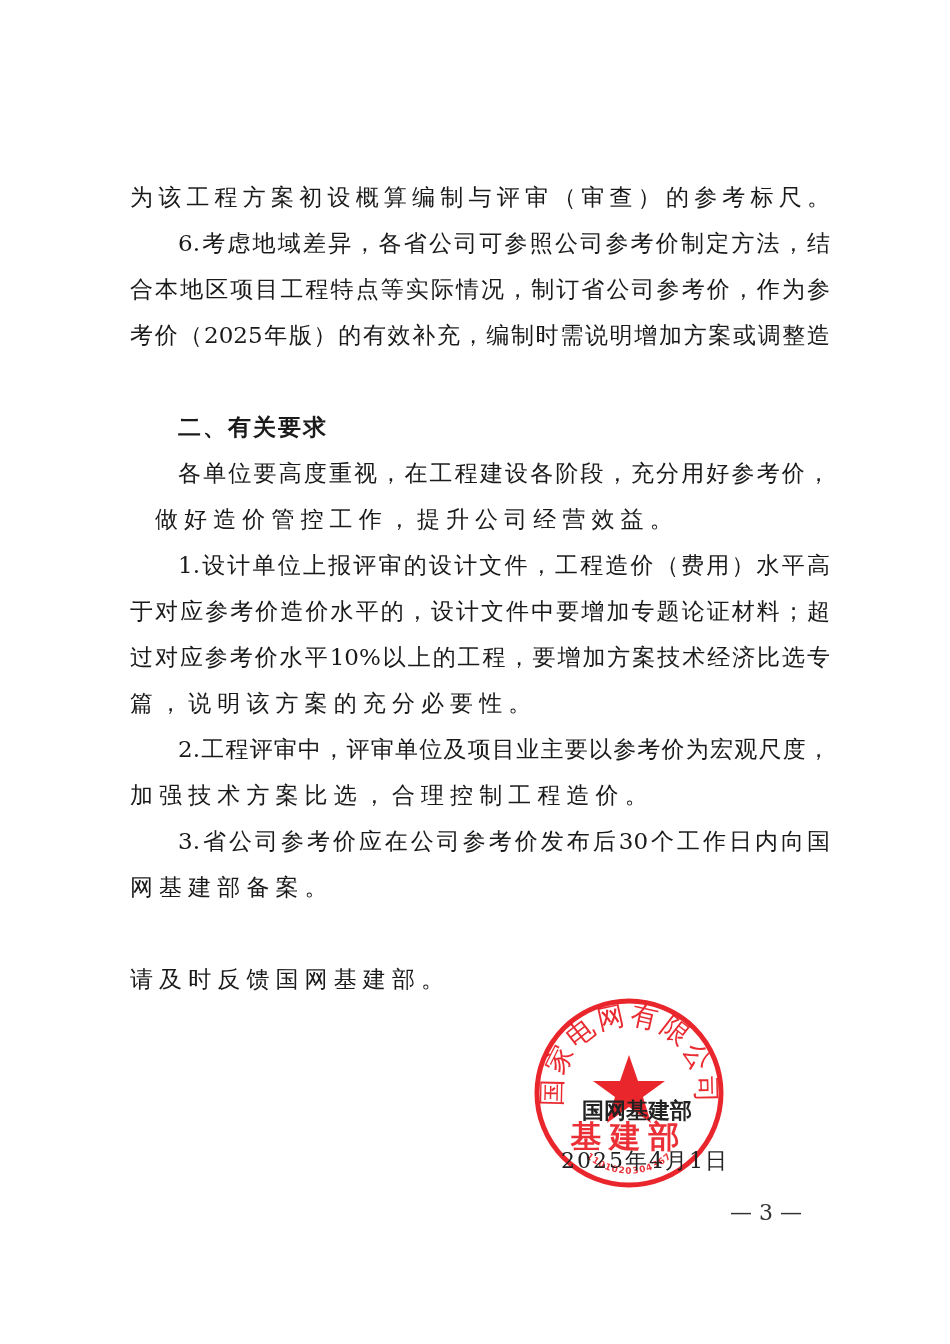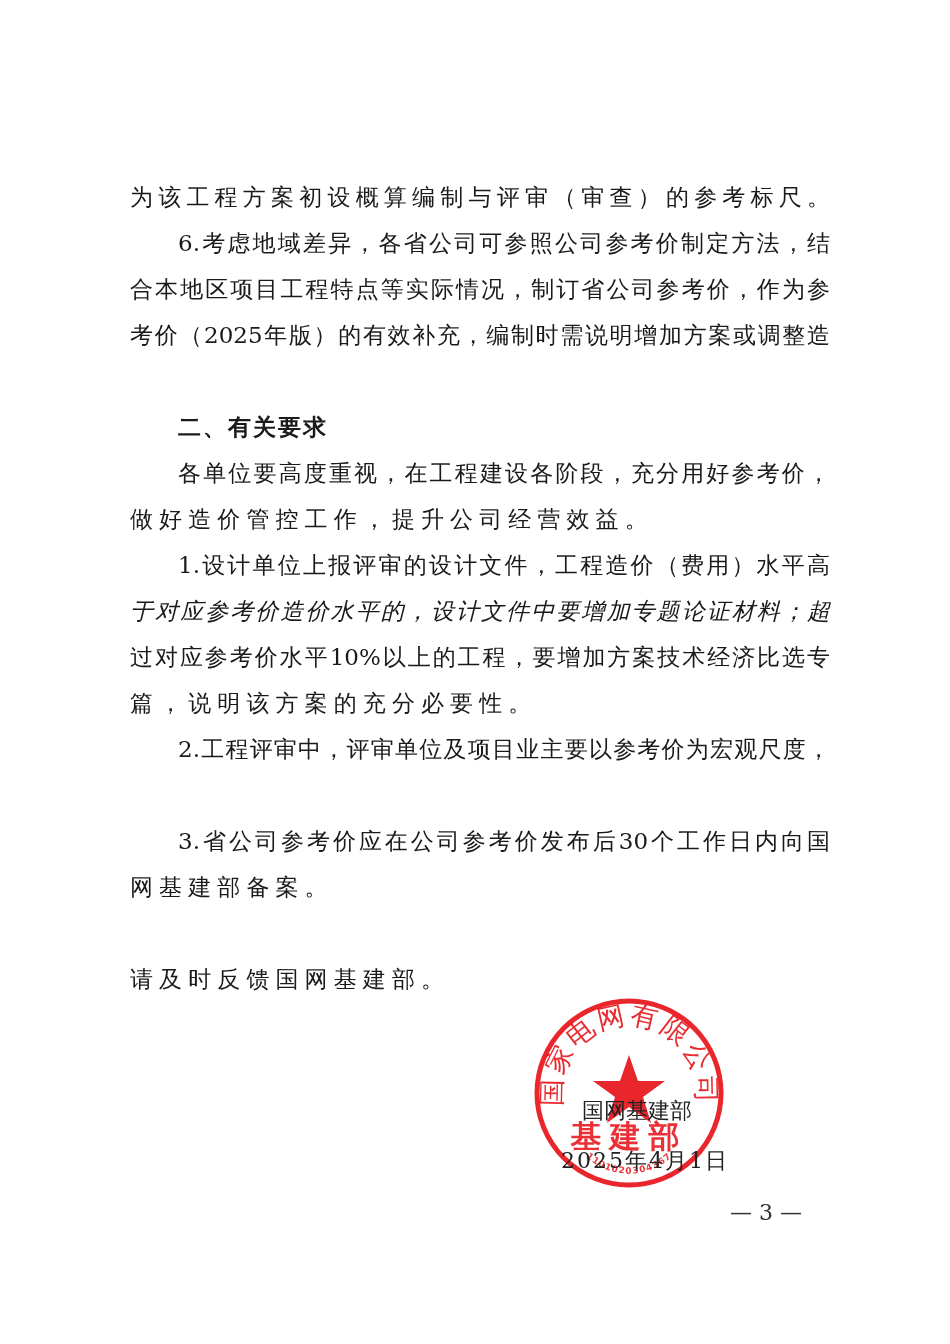--- a/index.html
+++ b/index.html
@@ -24,28 +24,29 @@
 
   <div class="line justify" style="top:174px;">为该工程方案初设概算编制与评审（审查）的参考标尺。</div>
 
   <div class="line justify indent" style="top:220px;">6.考虑地域差异，各省公司可参照公司参考价制定方法，结</div>
   <div class="line justify" style="top:266px;">合本地区项目工程特点等实际情况，制订省公司参考价，作为参</div>
   <div class="line justify" style="top:312px;">考价（2025年版）的有效补充，编制时需说明增加方案或调整造</div>
 
   <div class="line heading indent" style="top:404px;">二、有关要求</div>
 
   <div class="line justify indent" style="top:450px;">各单位要高度重视，在工程建设各阶段，充分用好参考价，</div>
-  <div class="line" style="top:496px;">做好造价管控工作，提升公司经营效益。</div>
+  <div class="line" style="top:496px;margin-left:25px;">做好造价管控工作，提升公司经营效益。</div>
 
   <div class="line justify indent" style="top:542px;">1.设计单位上报评审的设计文件，工程造价（费用）水平高</div>
-  <div class="line justify" style="top:588px;font-style:italic;">于对应参考价造价水平的，设计文件中要增加专题论证材料；超</div>
+  <div class="line justify" style="top:588px;">于对应参考价造价水平的，设计文件中要增加专题论证材料；超</div>
   <div class="line justify" style="top:634px;">过对应参考价水平10%以上的工程，要增加方案技术经济比选专</div>
   <div class="line" style="top:680px;">篇，说明该方案的充分必要性。</div>
 
   <div class="line justify indent" style="top:726px;">2.工程评审中，评审单位及项目业主要以参考价为宏观尺度，</div>
+  <div class="line" style="top:772px;">加强技术方案比选，合理控制工程造价。</div>
 
   <div class="line justify indent" style="top:818px;">3.省公司参考价应在公司参考价发布后30个工作日内向国</div>
   <div class="line" style="top:864px;">网基建部备案。</div>
 
   <div class="line" style="top:956px;">请及时反馈国网基建部。</div>
 
   <svg class="stamp" viewBox="0 0 192 192">
     <defs>
       <path id="arcTop" d="M 30 112 A 68 68 0 1 1 162 112" fill="none"></path>
       <path id="arcBottom" d="M 44 150 A 64 64 0 0 0 148 150" fill="none"></path>
@@ -54,17 +55,17 @@
     <text fill="#e8141b" font-size="27" font-family="DejaVu Sans, sans-serif" opacity="0.9" letter-spacing="3">
       <textPath href="#arcTop" startOffset="50%" text-anchor="middle">国家电网有限公司</textPath>
     </text>
     <polygon points="96,58 105,84 132,84 110,100 118,126 96,110 74,126 82,100 60,84 87,84" fill="#e8141b" opacity="0.92"></polygon>
     <text x="96" y="150" fill="#e8141b" font-size="31" font-family="DejaVu Serif, serif" font-weight="bold" text-anchor="middle" letter-spacing="8" opacity="0.88">基建部</text>
     <text fill="#e8141b" font-size="9" font-family="DejaVu Sans, sans-serif" font-weight="bold" opacity="0.85" letter-spacing="1">
       <textPath href="#arcBottom" startOffset="50%" text-anchor="middle">1101020304367</textPath>
     </text>
   </svg>
 
-  <div class="sig" style="left:582px; top:1096px; letter-spacing:0px;">国网基建部</div>
+  <div class="sig" style="left:582px; top:1096px; letter-spacing:0px;font-weight:bold;">国网基建部</div>
   <div class="sig" style="left:561px; top:1146px; letter-spacing:2px;">2025年4月1日</div>
 
   <div class="pagenum">— 3 —</div>
 </div>
 
 </body></html>

